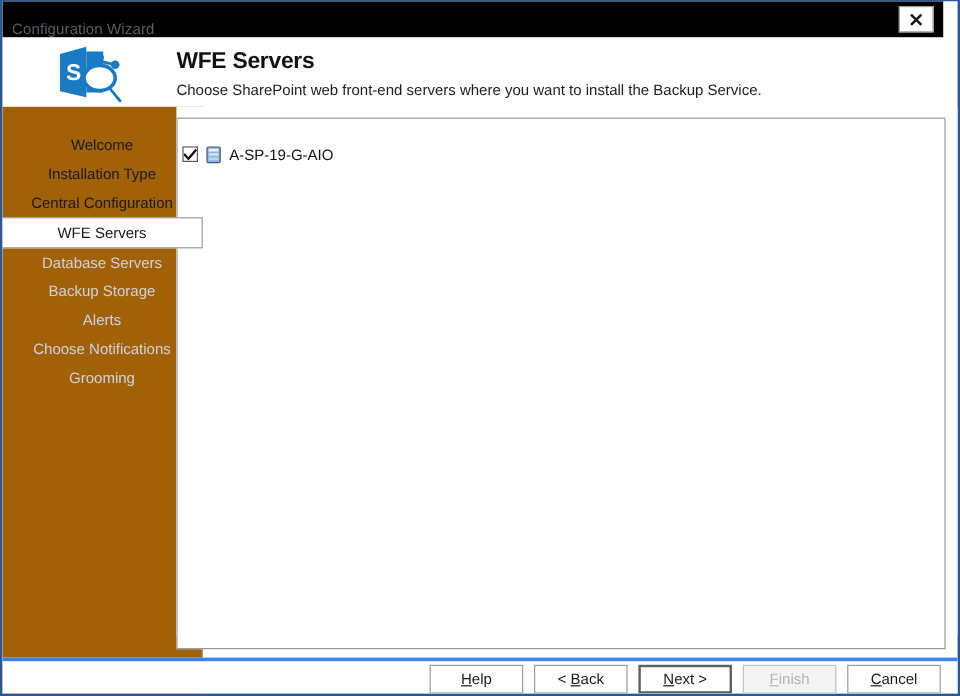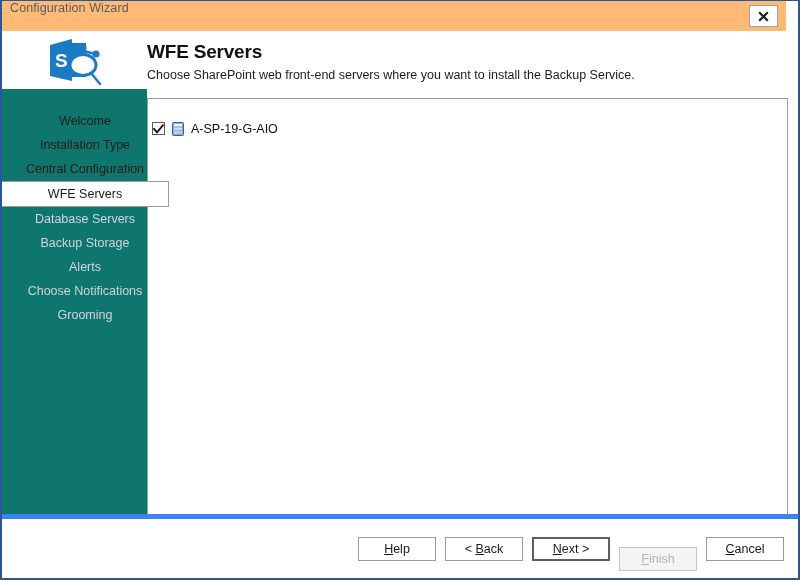--- a/index.html
+++ b/index.html
@@ -20,23 +20,23 @@
     border-bottom: 2px solid #2b5797;
     border-top: 1px solid #2b5797;
     overflow: hidden;
   }
 
   
   #titlebar {
     position: absolute;
     left: 0; top: 0; right: 12px;
     height: 30px;
-    background: #fdba74;
-    display: flex;
-    align-items: flex-start;
+    background: #000000;
+    display: flex;
+    align-items: flex-end;
   }
   #titlebar-text {
     margin-left: 8px;
     font-size: 12.5px;
     color: #5b5b63;
     letter-spacing: 0.1px;
     white-space: nowrap;
   }
   #close-button {
     position: absolute;
@@ -75,21 +75,21 @@
     left: 145px; top: 37px;
     font-size: 12.5px;
     color: #1d1d1b;
   }
 
   
   #sidebar {
     position: absolute;
     left: 0; top: 88px;
     width: 167px; bottom: 0;
-    background: #0f766e;
+    background: #a16207;
     border-right: 1px solid #9b9b9b;
     padding-top: 20px;
   }
   .nav-item {
     height: 24px;
     line-height: 24px;
     text-align: center;
     font-size: 12.5px;
     color: #1a1a1a;
     white-space: nowrap;
@@ -155,25 +155,25 @@
     margin-left: 5px;
     font-size: 12.5px;
     color: #12120f;
     white-space: nowrap;
   }
 
   
   #footer {
     position: absolute;
     left: 0; right: 0; bottom: 0;
-    height: 64px;
-    background: #ffffff;
-    border-top: 5px solid #3b82f6;
-    display: flex;
-    align-items: center;
+    height: 30px;
+    background: #ffffff;
+    border-top: 3px solid #3b82f6;
+    display: flex;
+    align-items: flex-end;
     justify-content: flex-end;
     padding-right: 14px;
     gap: 9px;
   }
   .btn {
     width: 78px;
     height: 24px;
     background: #ffffff;
     border: 1px solid #9b9b9b;
     font-size: 12.5px;

